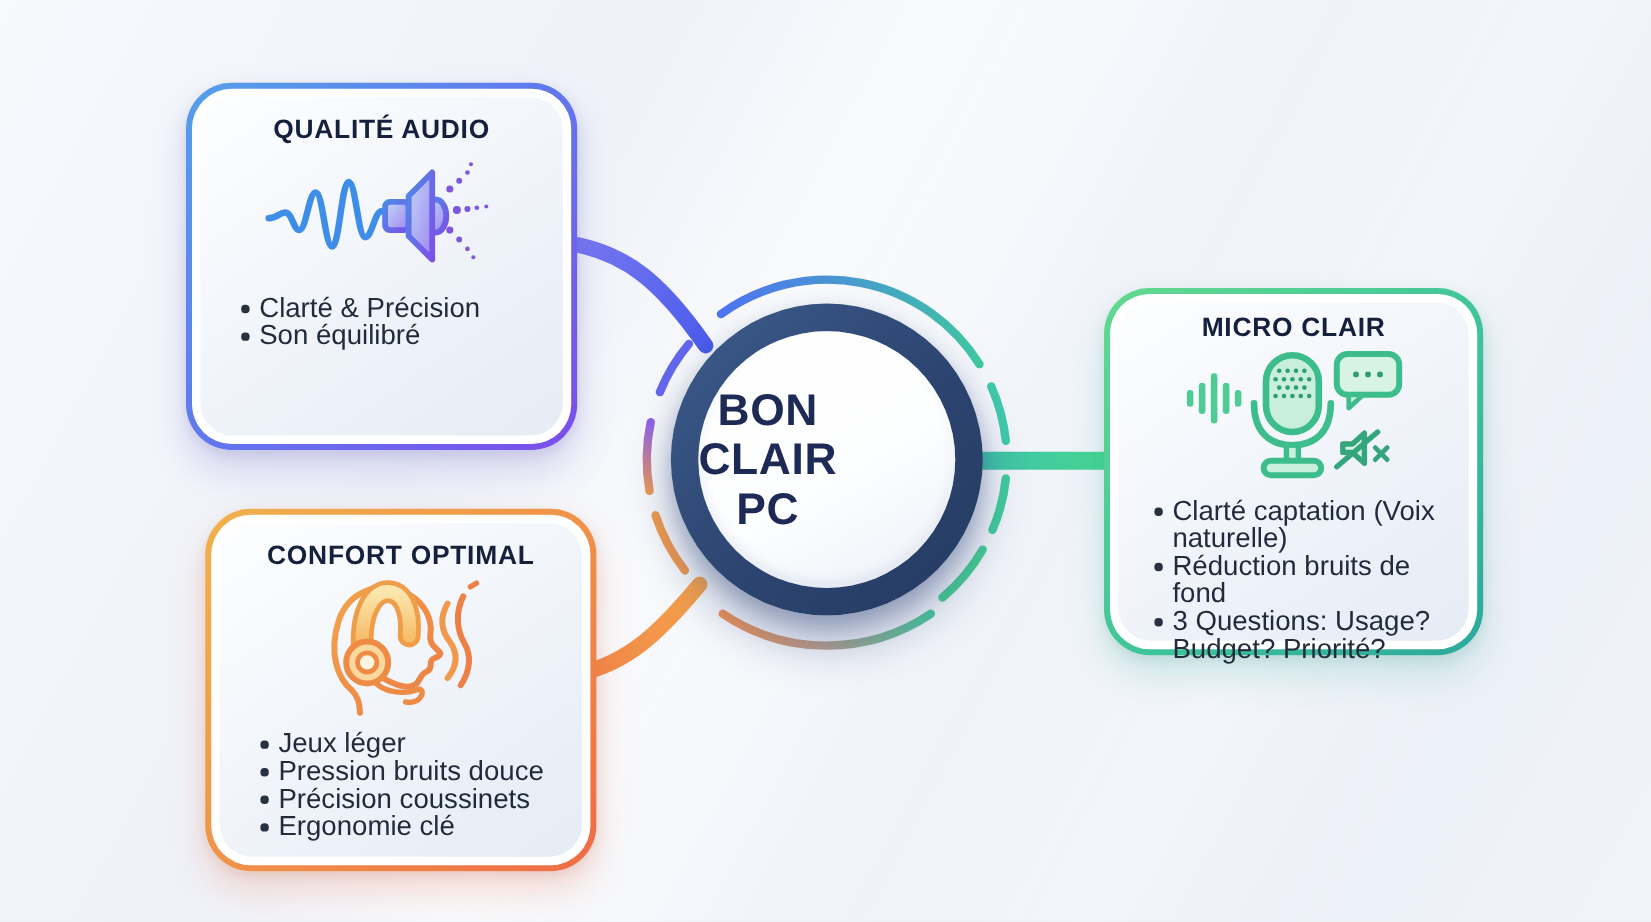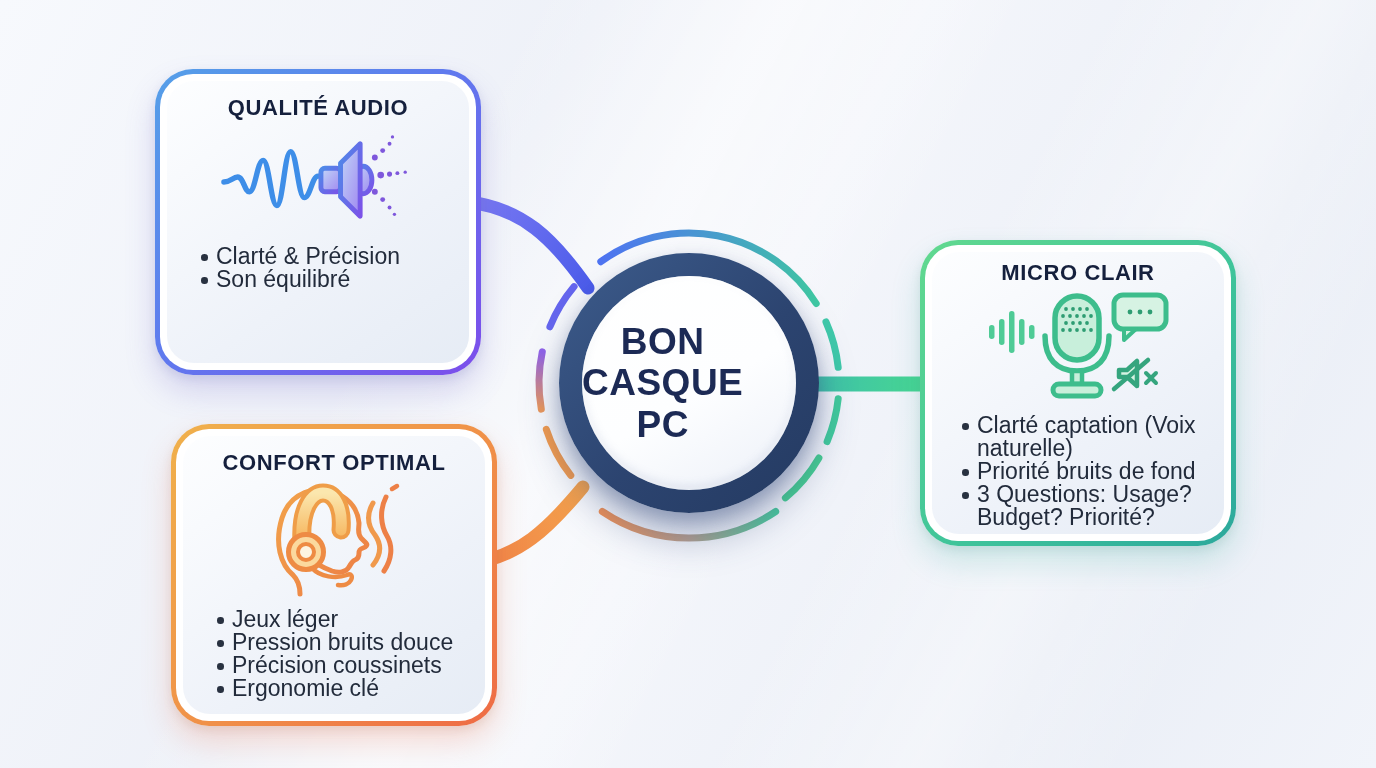--- a/index.html
+++ b/index.html
@@ -92,21 +92,21 @@
       <path d="M826.0 322.0 A150 150 0 0 1 838.2 367.3" stroke="#3fc9a9"></path>
       <path d="M838.2 398.7 A150 150 0 0 1 827.1 441.6" stroke="#41cb9c"></path>
       <path d="M818.9 458.0 A150 150 0 0 1 785.4 497.9" stroke="#46cd92"></path>
     </g>
   </svg>
 
   <div class="center-node">
     <div class="disc">
       <div class="center-text">
         <div>BON</div>
-        <div>CASQUE</div>
+        <div>CLAIR</div>
         <div>PC</div>
       </div>
     </div>
   </div>
 
   <div class="card card-audio">
     <div class="gap">
         <div class="inner">
       <div class="card-title">QUALITÉ AUDIO</div>
       <div class="icon-wrap" style="height:118px;">
@@ -242,19 +242,19 @@
                 <circle cx="167" cy="22" r="2.4"></circle>
           </g>
 
           <path d="M136 80 h8 l10 -9 v25 l-10 -9 h-8 z" fill="#d6f3e3" stroke="#35a57e" stroke-width="4.5" stroke-linejoin="round"></path>
           <path d="M131 99 L165 70" stroke="#35a57e" stroke-width="4.5" stroke-linecap="round"></path>
           <path d="M163 83 l10 10 M173 83 l-10 10" stroke="#35a57e" stroke-width="4" stroke-linecap="round"></path>
         </svg>
       </div>
       <ul class="bullets">
         <li>Clarté captation (Voix naturelle)</li>
-        <li>Priorité bruits de fond</li>
+        <li>Réduction bruits de fond</li>
         <li>3 Questions: Usage? Budget? Priorité?</li>
       </ul>
     </div>
       </div>
   </div>
 </div>
 
 </body></html>

